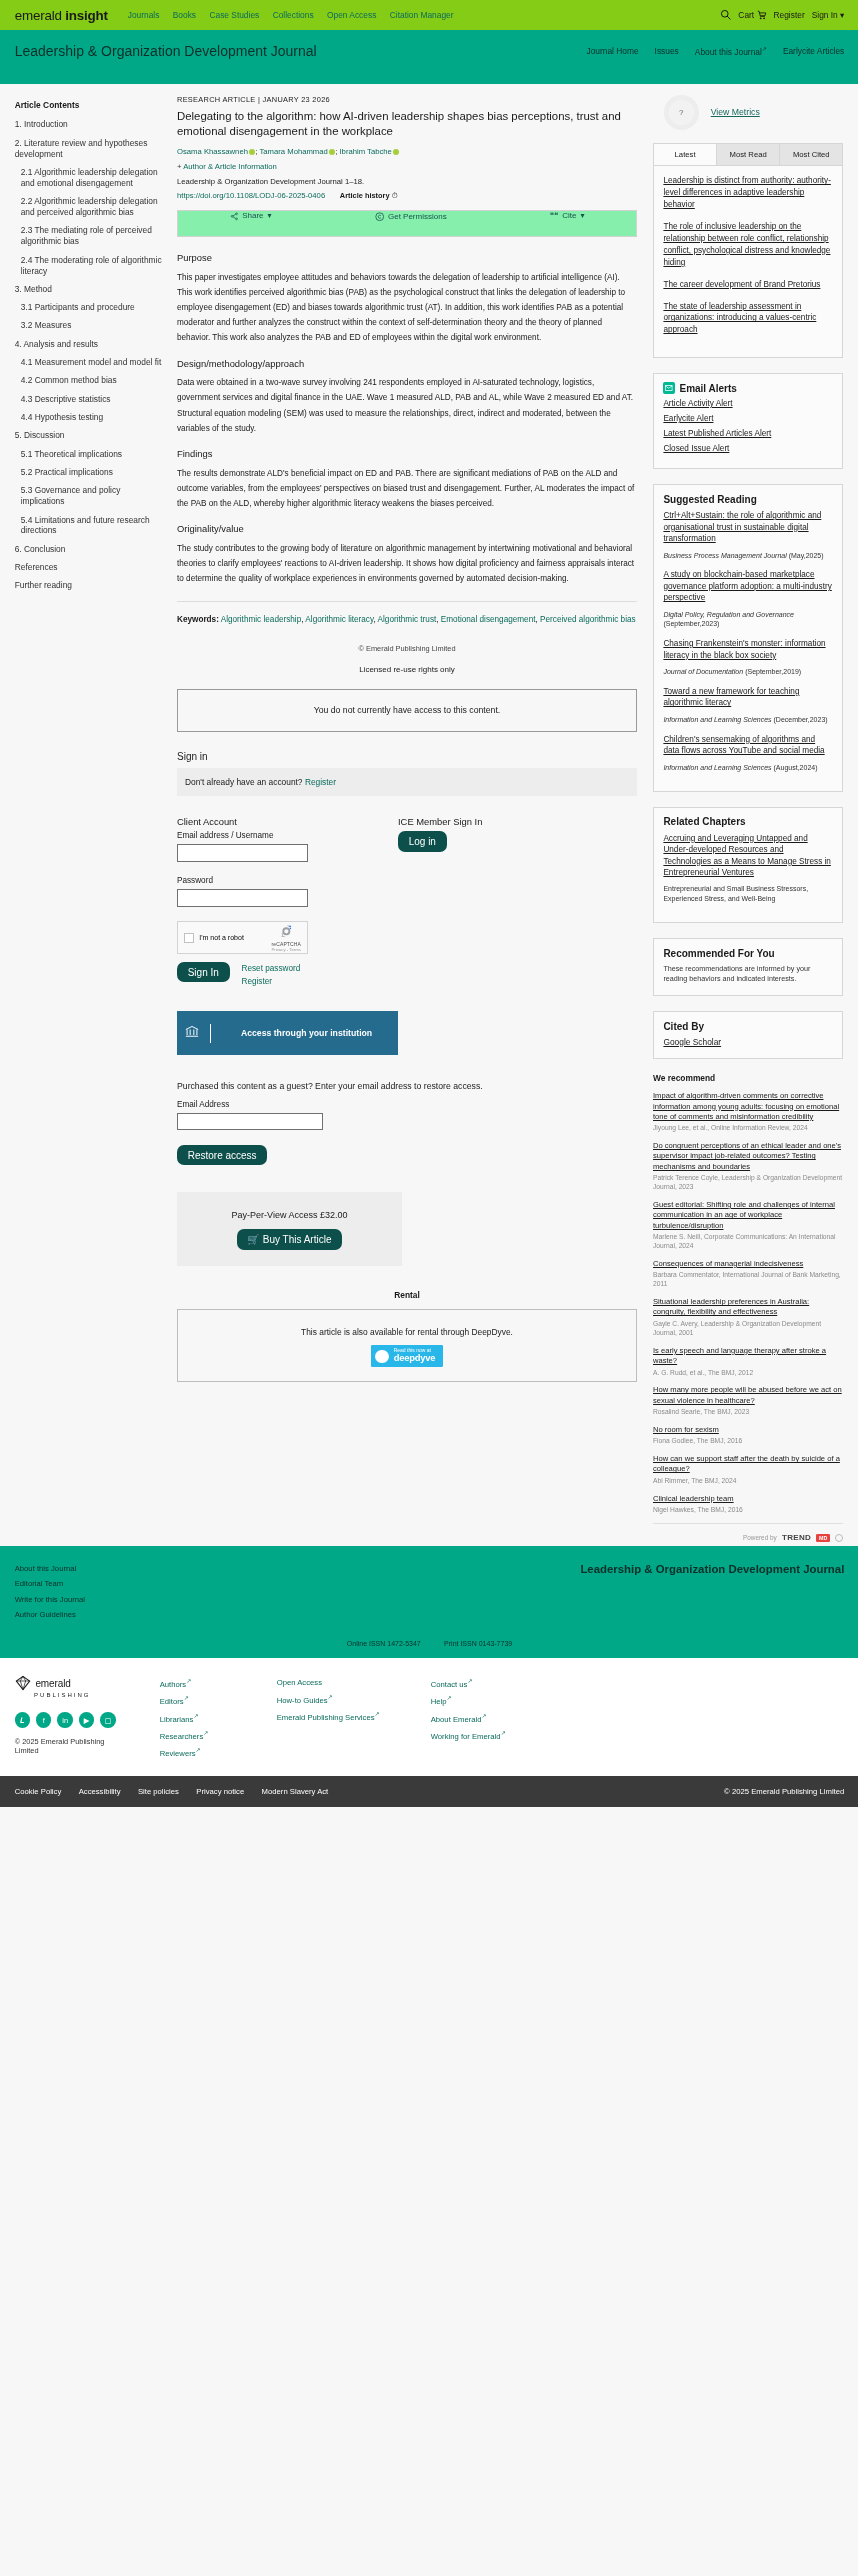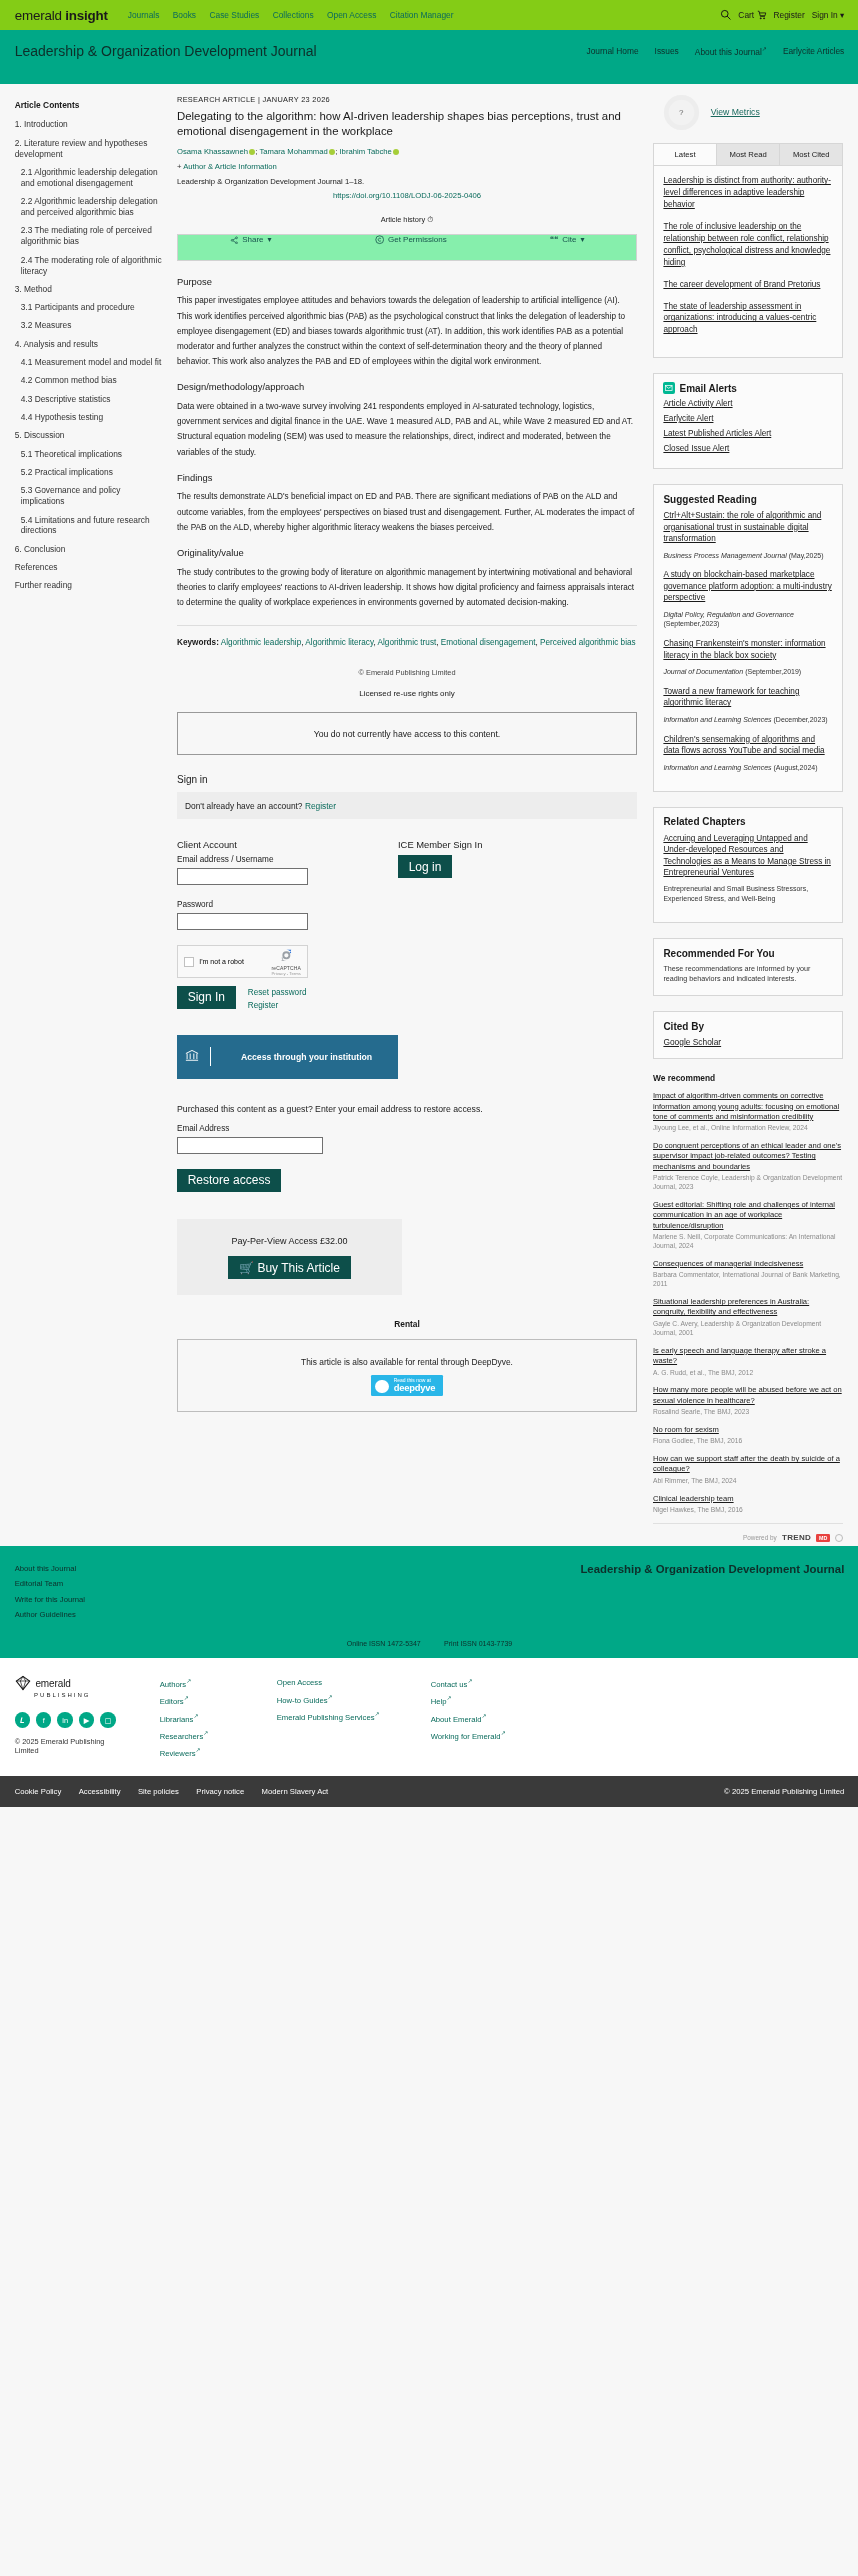--- a/index.html
+++ b/index.html
@@ -67,22 +67,22 @@
 
   
   .kicker { font-size: 7.4px; letter-spacing: 0.3px; color: #222; margin-bottom: 5.3px; }
   .art-title { font-size: 11.4px; line-height: 1.33; font-weight: normal; color: #1a1a1a; margin-bottom: 7.4px; }
   .authors { font-size: 7.7px; margin-bottom: 6px; }
   .authors a { color: #0a6b5c; text-align: center; }
   .orcid { display:inline-block; width:6px;height:6px;border-radius:50%;background:#a6ce39;vertical-align:middle; margin:0 0.7px;}
   .authinfo { font-size: 7.7px; margin-bottom: 6px; color: #0a6b5c;}
   .authinfo .plus { color: #333; font-weight: normal; }
   .citation-line { font-size: 7.7px; margin-bottom: 5.3px; color:#222; }
-  .doi-line { font-size: 7.7px; display: flex; gap: 14.7px; align-items: center; margin-bottom: 9.4px; flex-direction: column;}
-  .doi-line b { font-weight: normal; color: #1a1a1a; font-size: 7.4px;}
+  .doi-line { font-size: 7.7px; display: flex; gap: 14.7px; align-items: center; margin-bottom: 9.4px;}
+  .doi-line b { font-weight: bold; color: #1a1a1a; font-size: 7.4px;}
 
   .actionbar {
     border: 0.7px solid #d2d2d2;
     background: #86efac;
     display: flex;
     justify-content: space-around;
     align-items: flex-start;
     height: 27px;
     margin-bottom: 14.7px;
   }
@@ -121,22 +121,22 @@
   .formcol { width: 221px; }
   .formcol.right { width: 201px; }
   h4.fh { font-size: 9.4px; font-weight: normal; margin-bottom: 4.7px; color:#1a1a1a;}
   label.fl { display:block; font-size: 8.2px; margin-bottom: 4px; color:#1a1a1a;}
   input.ft {
     width: 131px; height: 17.4px; border: 0.7px solid #707070; background:#fff;
     margin-bottom: 14.7px; display:block; font-size:8px; padding: 0 3.3px;
     font-family: "Liberation Sans", sans-serif;
   }
   .btn-dark {
-    background: #0d4f4a; color: #fff; border: 0; border-radius: 0;
-    font-size: 12px; padding: 4.7px 10.7px; cursor: pointer;
+    background: #0d4f4a; color: #fff; border: 0; border-radius: 7px;
+    font-size: 10px; padding: 4.7px 10.7px; cursor: pointer;
     font-family: "Liberation Sans", sans-serif;
   }
   .recaptcha {
     width: 131px; height: 33px; border: 0.7px solid #d3d3d3; background: #f9f9f9;
     display: flex; align-items: center; padding: 0 6px; margin-bottom: 7.4px;
   }
   .rc-box { width: 10px; height: 10px; border: 1.3px solid #c1c1c1; background: #fff; margin-right: 5.3px;}
   .rc-label { font-size: 7px; color: #000; }
   .rc-brand { margin-left: auto; text-align: center; }
   .rc-brand .rc-name { font-size: 5px; color: #4a4a4a; letter-spacing:0.1px;}

